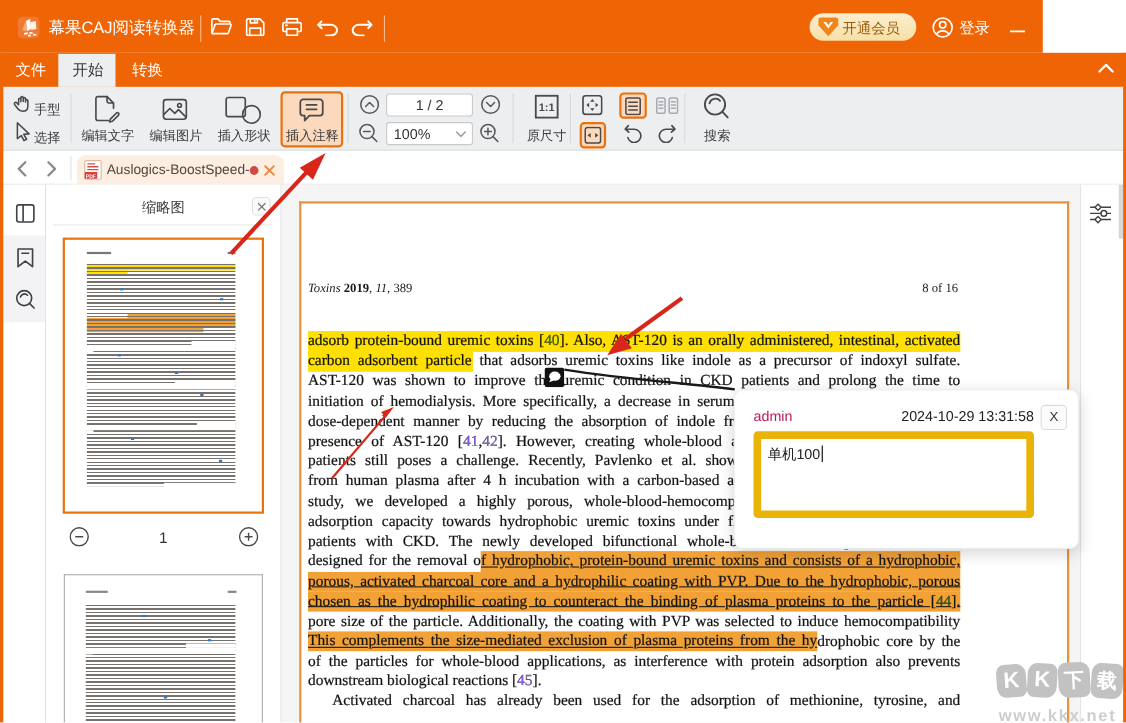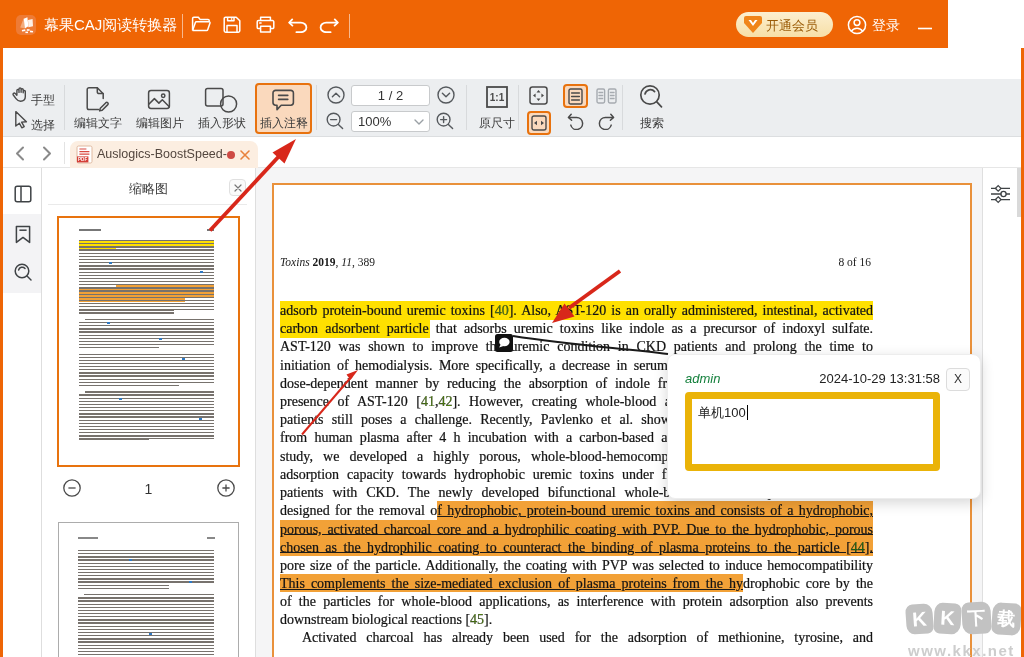--- a/index.html
+++ b/index.html
@@ -24,21 +24,21 @@
   .hl-btn { position:absolute; border:2px solid #E8720E; background:#FAD9BD; border-radius:4px; }
 
   
   #docbody { position:absolute; left:280px; top:302px; width:593px;
              font-family:"Liberation Serif", serif; font-size:14px; line-height:18.2px;
              color:#121212; -webkit-text-stroke:0.22px #1a1a1a; }
   #docbody .ln { text-align:justify; text-align-last:justify; white-space:nowrap; height:18.2px; }
   #docbody .ln.noj { text-align-last:left; }
   .hy { background:#FFE000; padding:1.6px 0; }
   .ho { background:#F2A137; padding:1.6px 0;text-decoration:underline; }
-  .cb { color:#4d7c0f; }
+  .cb { color:#8b5cf6; }
   .cgy { color:#44761c; }
   .cgo { color:#1f6b15; }
 </style>
 </head>
 <body>
 <div id="app">
   <div id="titlebar">
 
     <svg class="abs" style="left:16px;top:15px" width="20" height="20" viewBox="0 0 20 20">
       <rect x="0" y="0" width="20" height="20" rx="5" fill="#EE7B35"></rect>
@@ -98,20 +98,29 @@
     <div class="abs" style="left:872px;top:17px;color:#fff;font-size:14px;">登录</div>
 
     <svg class="abs" style="left:918px;top:27px" width="14" height="3" viewBox="0 0 14 3">
         <path d="M0 1.5 h14" stroke="#fff" stroke-width="1.6"></path>
       </svg>
     <svg class="abs" style="left:956px;top:18px" width="14" height="14" viewBox="0 0 14 14">
         <rect x="1" y="1" width="12" height="12" fill="none" stroke="#fff" stroke-width="1.5"></rect>
       </svg>
     <svg class="abs" style="left:989px;top:18px" width="15" height="15" viewBox="0 0 15 15" stroke="#fff" stroke-width="1.6" stroke-linecap="round">
         <path d="M1.5 1.5 L13.5 13.5 M13.5 1.5 L1.5 13.5"></path>
+      </svg>
+  </div>
+  <div id="menurow">
+    <div class="abs" style="left:53px;top:1px;width:52px;height:30px;background:#ECEEF0;"></div>
+    <div class="wlabel" style="left:14px;top:7px;">文件</div>
+    <div class="abs" style="left:66px;top:7px;font-size:14px;color:#36383B;">开始</div>
+    <div class="wlabel" style="left:120px;top:7px;">转换</div>
+    <svg class="abs" style="left:998px;top:9px" width="15" height="10" viewBox="0 0 15 10" fill="none" stroke="#fff" stroke-width="2" stroke-linecap="round" stroke-linejoin="round">
+        <path d="M1.5 8 L7.5 2 L13.5 8"></path>
       </svg>
   </div>
   <div id="ribbon">
 
     <svg class="abs" style="left:12px;top:6px" width="17" height="18" viewBox="0 0 17 18" fill="none" stroke="#4A4A4A" stroke-width="1.4" stroke-linecap="round" stroke-linejoin="round">
       <path d="M4.8 10.2 L3.2 8.4 a1.25 1.25 0 0 0 -1.9 1.6 l2.7 3.7 c1.1 1.5 2.3 2.5 4.5 2.5 c3.3 0 4.8 -1.9 4.8 -4.4 V6.6 a1.05 1.05 0 0 0 -2.1 0 v1.2 v-3 a1.05 1.05 0 0 0 -2.1 0 v2.4 v-3.3 a1.05 1.05 0 0 0 -2.1 0 v3.5 v-2 a1.05 1.05 0 0 0 -2.1 0 v4.6"></path>
     </svg>
     <div class="rlabel" style="left:31px;top:13px;">手型</div>
     <svg class="abs" style="left:14px;top:31px" width="15" height="19" viewBox="0 0 15 19" fill="none" stroke="#4A4A4A" stroke-width="1.4" stroke-linejoin="round">
       <path d="M1.8 1.6 L12.4 11.7 L7.6 12.1 L10.2 16.6 L7.8 17.8 L5.4 13.2 L1.8 16 Z"></path>
@@ -371,21 +380,21 @@
       <path d="M513 336 C 570 345 620 348 668 354" fill="none" stroke="#1A1A1A" stroke-width="2.2"></path>
     </svg>
 
     <svg class="abs" style="left:495px;top:334px;z-index:41" width="18" height="18" viewBox="0 0 18 18">
       <rect x="0" y="0" width="18" height="18" rx="2.5" fill="#111"></rect>
       <ellipse cx="9.4" cy="8" rx="5.2" ry="4.2" fill="#fff"></ellipse>
       <path d="M5.6 10.6 L4.2 13.4 L8.4 12" fill="#fff"></path>
     </svg>
 
     <div class="abs" style="left:667px;top:354px;width:314px;height:145px;background:#fff;border:1px solid #EDEDED;border-radius:8px;box-shadow:0 4px 14px rgba(0,0,0,.16);z-index:50;">
-      <div class="abs" style="left:17px;top:16px;font-size:13px;color:#15803d;font-style:italic;">admin</div>
+      <div class="abs" style="left:17px;top:16px;font-size:13px;color:#be185d;">admin</div>
       <div class="abs" style="left:120px;top:16px;width:152px;text-align:right;font-size:13px;color:#222;">2024-10-29 13:31:58</div>
       <div class="abs" style="left:278px;top:13px;width:24px;height:23px;border:1px solid #DCDCDC;border-radius:4px;background:#FBFBFB;text-align:center;line-height:21px;font-size:12px;color:#333;">X</div>
       <div class="abs" style="left:17px;top:37px;width:255px;height:79px;border:7px solid #eab308;border-radius:4px;">
         <div class="abs" style="left:6px;top:5px;font-size:13px;color:#222;">单机100<span style="border-left:1px solid #000;margin-left:1px;"></span></div>
       </div>
     </div>
 
     <div class="abs" style="left:906px;top:602px;z-index:60;width:118px;height:55px;">
       <div class="abs" style="left:0px;top:2px;width:27px;height:30px;background:#C2C2C2;border-radius:26% 32% 22% 30%;transform:rotate(-4deg);text-align:center;line-height:30px;color:#fff;font-size:20px;font-weight:bold;">K</div>
       <div class="abs" style="left:28px;top:1px;width:27px;height:31px;background:#C2C2C2;border-radius:30% 24% 33% 22%;transform:rotate(3deg);text-align:center;line-height:31px;color:#fff;font-size:20px;font-weight:bold;">K</div>

